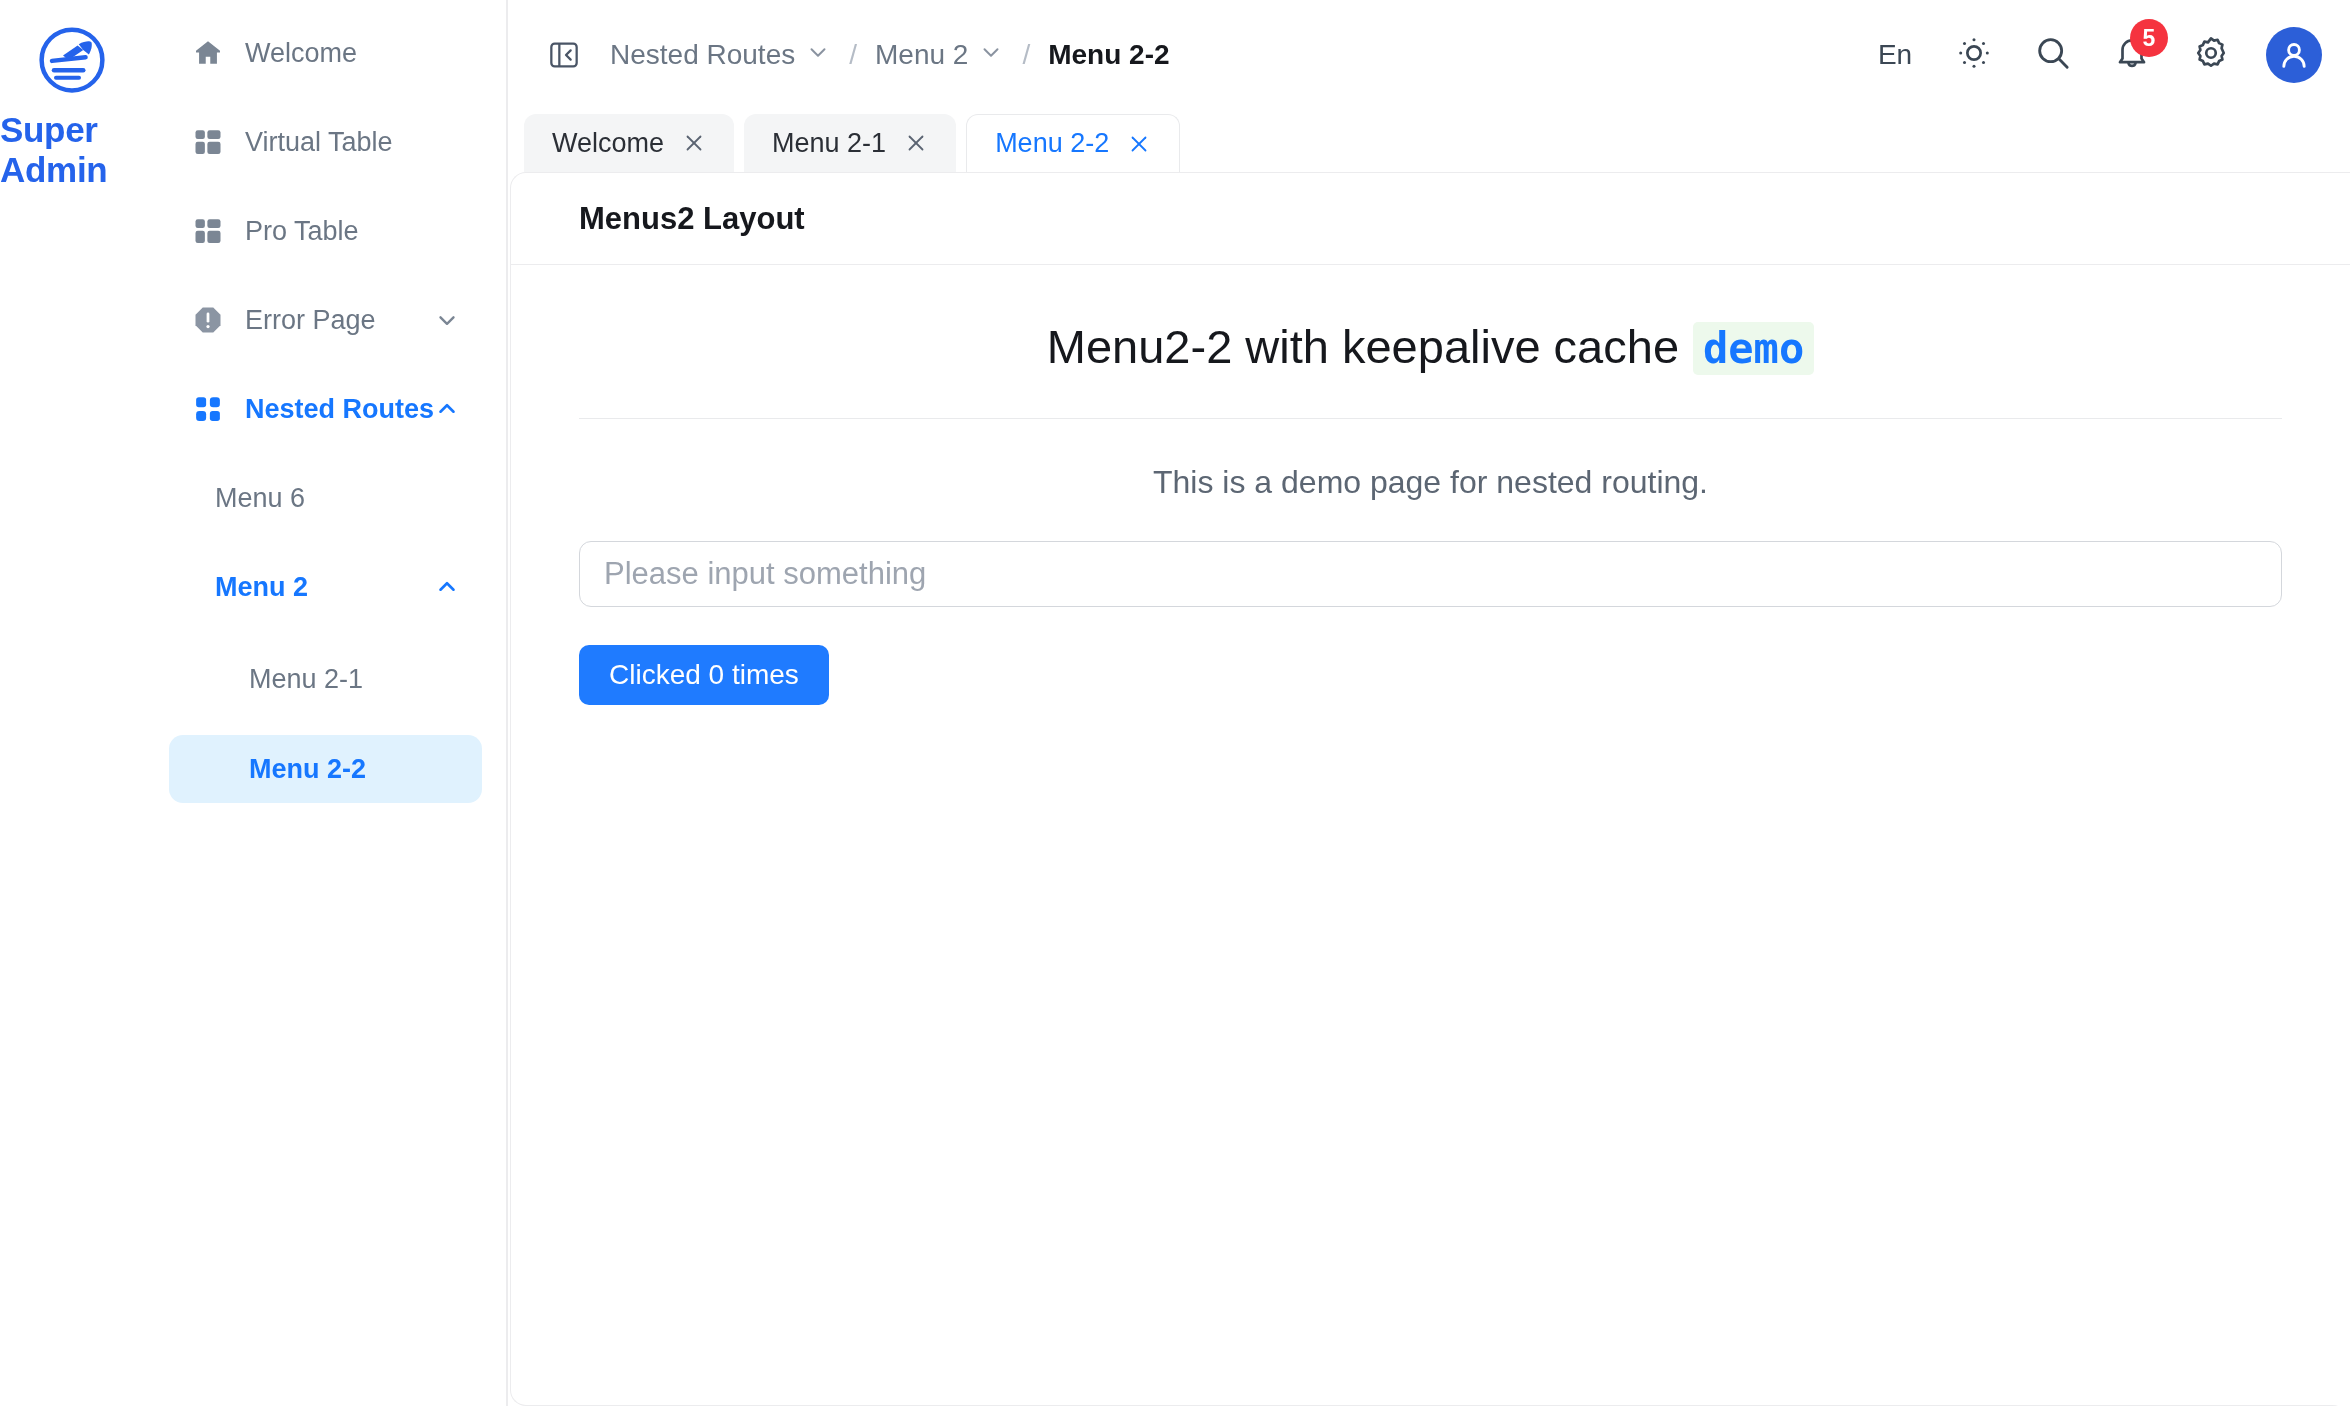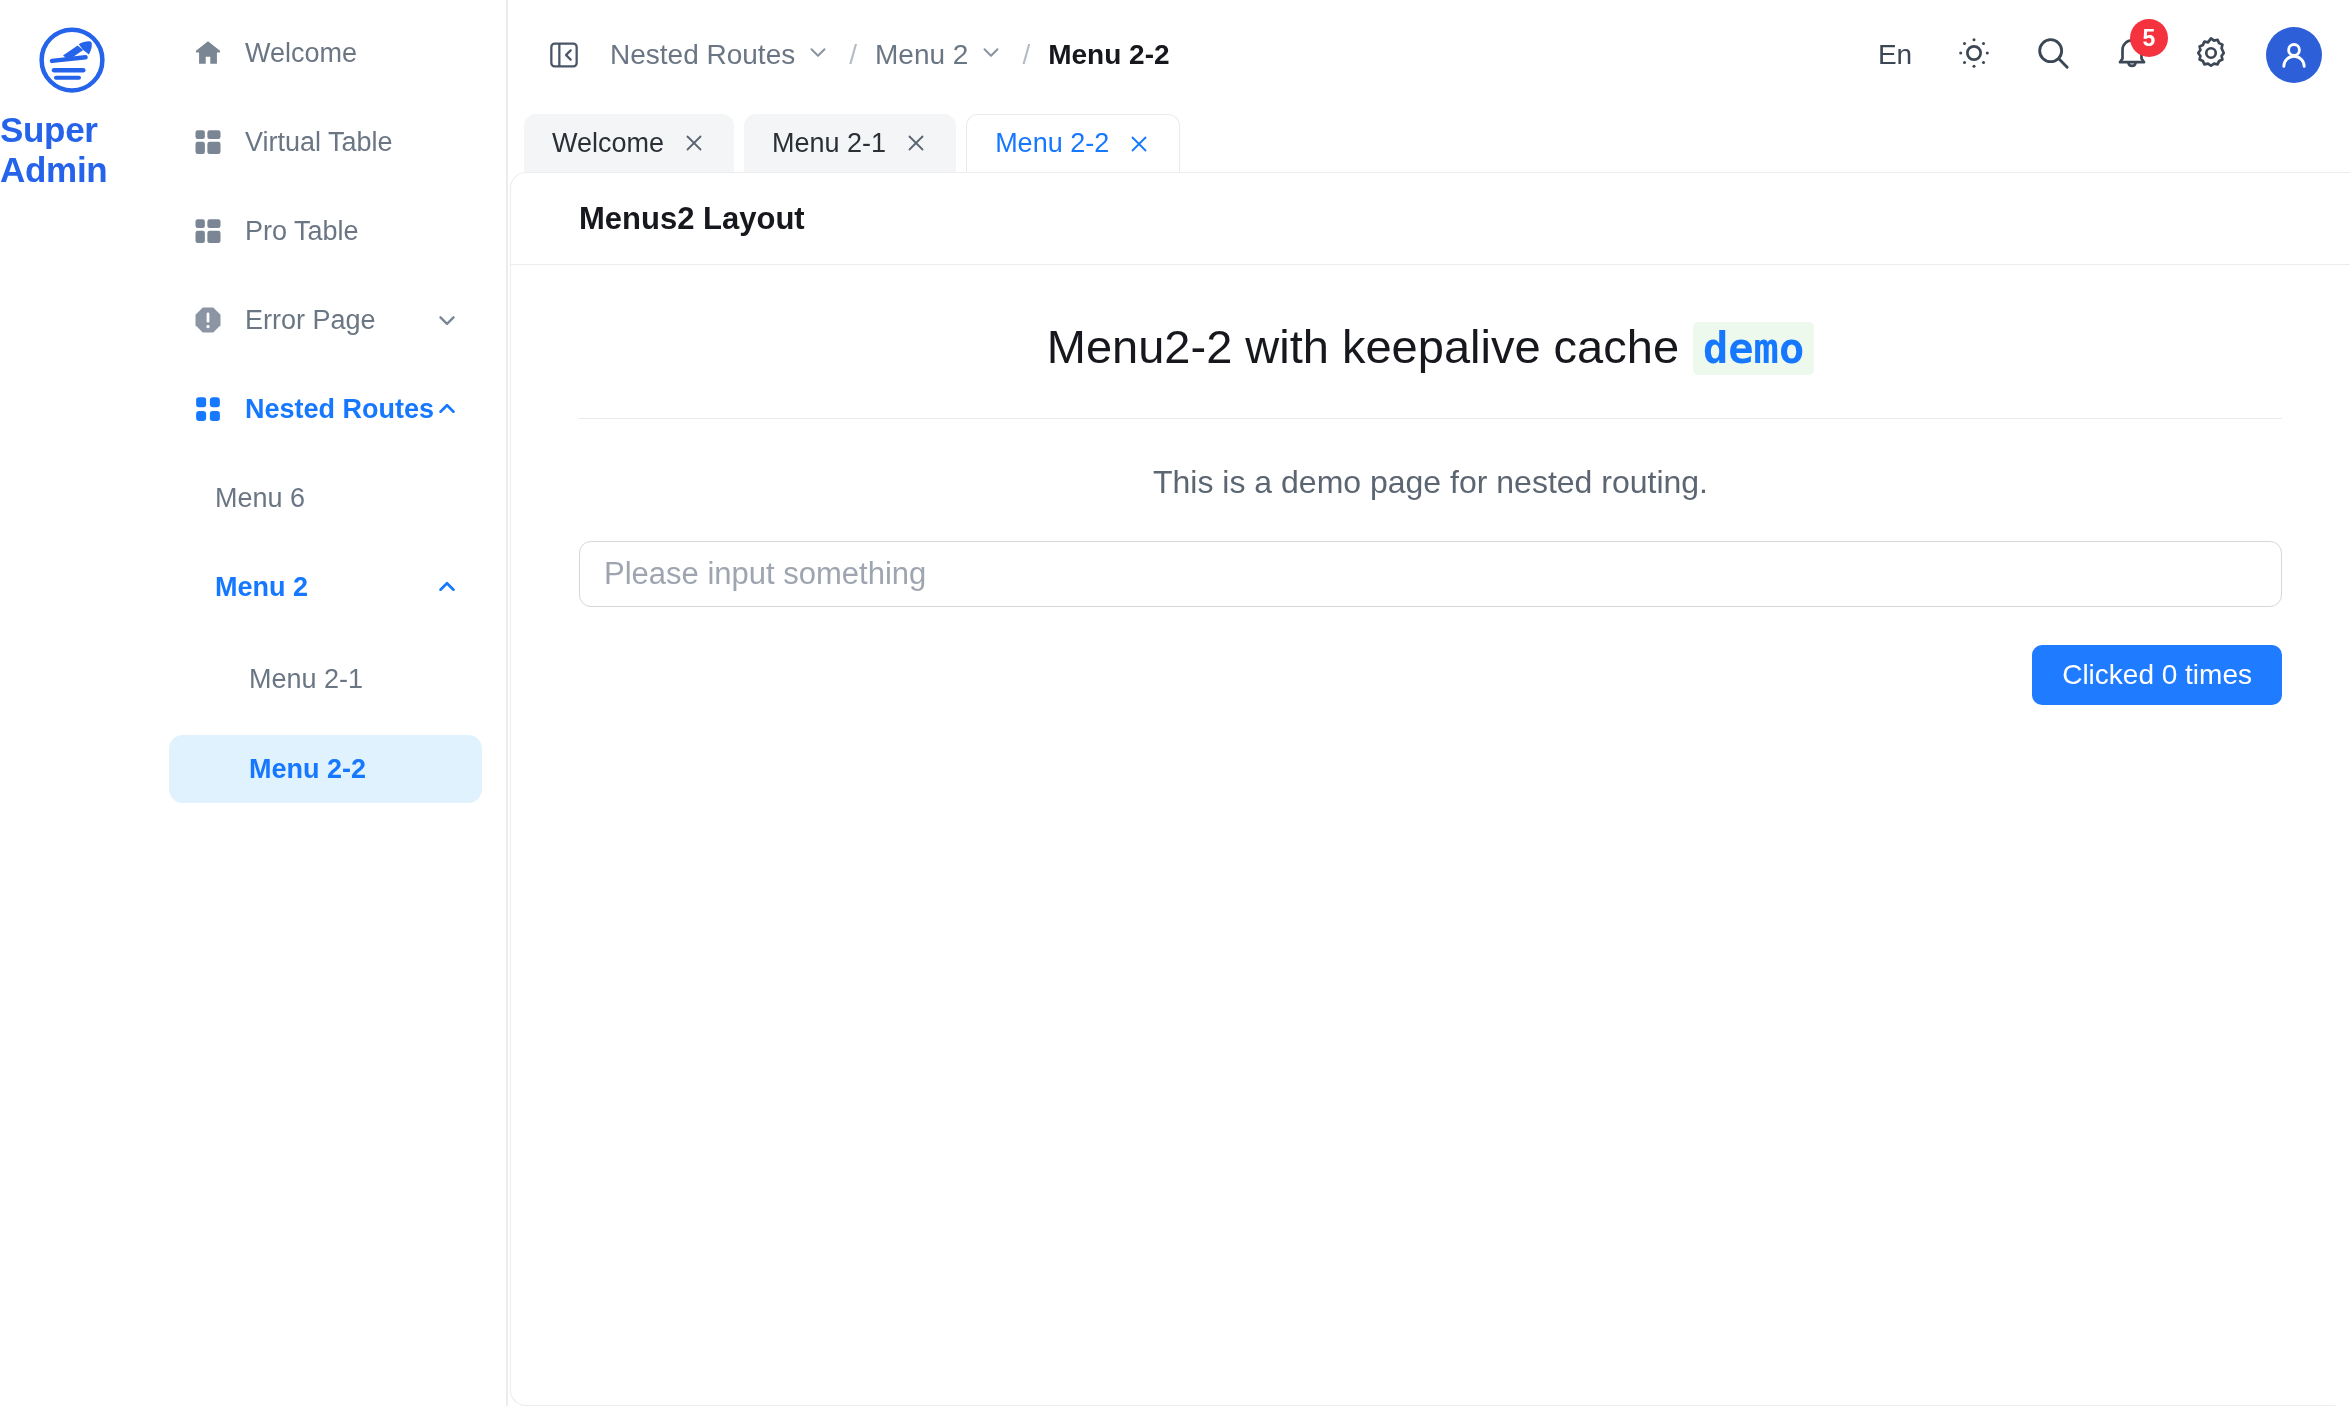--- a/index.html
+++ b/index.html
@@ -286,21 +286,21 @@
     border: 1px solid #d4d7dc;
     border-radius: 12px;
     padding: 0 24px;
     font-size: 31px;
     color: #16181d;
     font-family: "Liberation Sans", sans-serif;
     background: #ffffff;
     outline: none;
   }
   .demo-input::placeholder { color: #9ea5b0; }
-  .btn-row { display: flex; justify-content: flex-end; margin-top: 38px; }
+  .btn-row { display: flex; justify-content: flex-start; margin-top: 38px; }
   .demo-btn {
     height: 60px;
     padding: 0 30px;
     background: #1f7bff;
     color: #ffffff;
     font-size: 28px;
     border: none;
     border-radius: 10px;
     cursor: pointer;
     font-family: "Liberation Sans", sans-serif;

